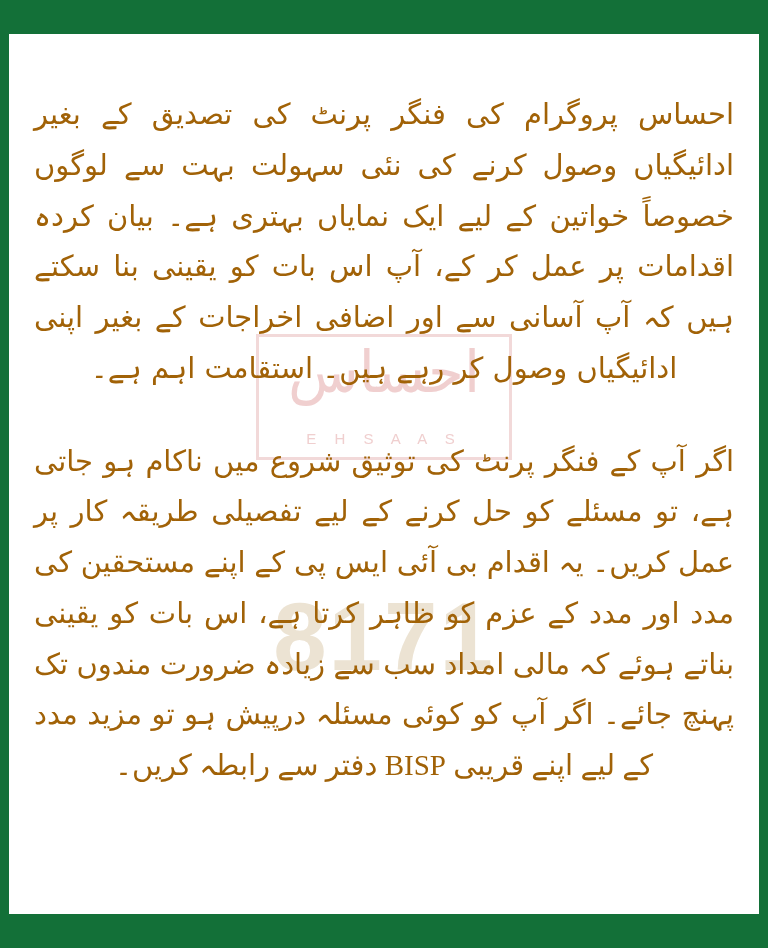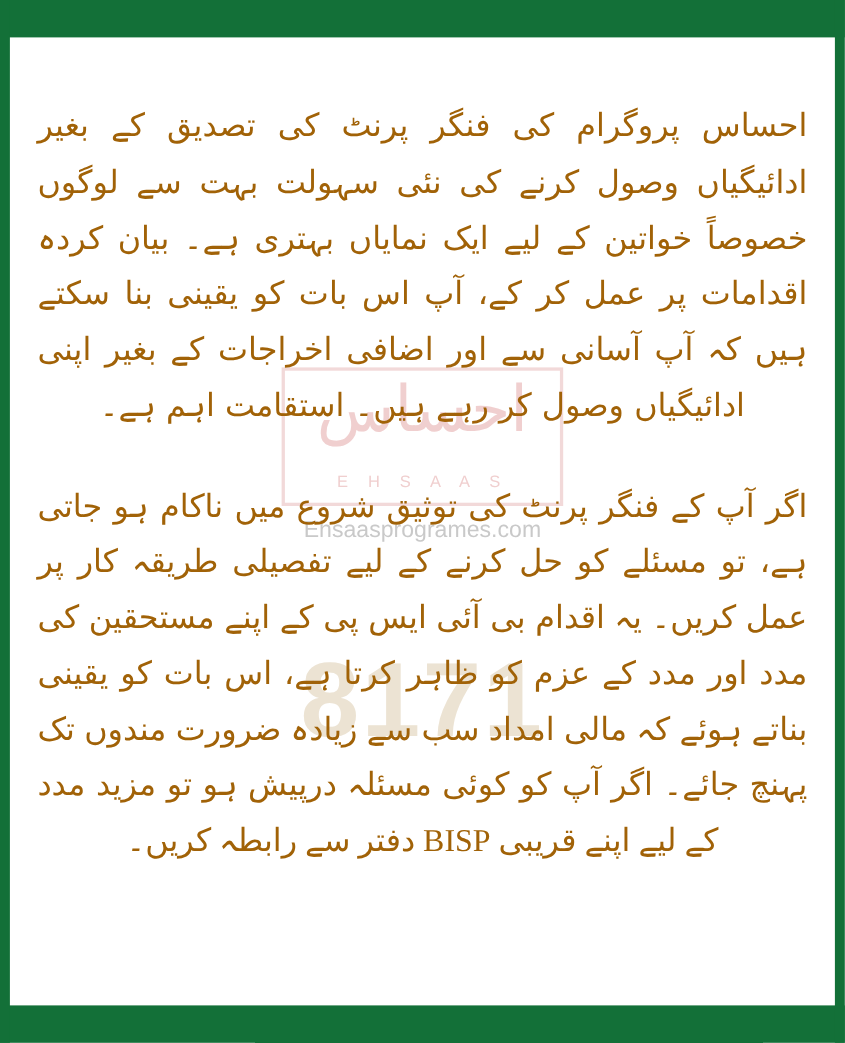--- a/index.html
+++ b/index.html
@@ -143,21 +143,20 @@
 
   <div class="bar-top"></div>
 
   <div class="content">
 
     <div class="watermark">
       <div class="wm-box">
         <div class="wm-urdu">احساس</div>
         <div class="wm-latin">E H S A A S</div>
       </div>
-      <div class="wm-site">Ehsaasprogrames.com</div>
     </div>
 
     <div class="wm-big">8171</div>
 
     <p class="urdu-block">احساس پروگرام کی فنگر پرنٹ کی تصدیق کے بغیر ادائیگیاں وصول کرنے کی نئی سہولت بہت سے لوگوں خصوصاً خواتین کے لیے ایک نمایاں بہتری ہے۔ بیان کردہ اقدامات پر عمل کر کے، آپ اس بات کو یقینی بنا سکتے ہیں کہ آپ آسانی سے اور اضافی اخراجات کے بغیر اپنی ادائیگیاں وصول کر رہے ہیں۔ استقامت اہم ہے۔</p>
 
     <p class="urdu-block">اگر آپ کے فنگر پرنٹ کی توثیق شروع میں ناکام ہو جاتی ہے، تو مسئلے کو حل کرنے کے لیے تفصیلی طریقہ کار پر عمل کریں۔ یہ اقدام بی آئی ایس پی کے اپنے مستحقین کی مدد اور مدد کے عزم کو ظاہر کرتا ہے، اس بات کو یقینی بناتے ہوئے کہ مالی امداد سب سے زیادہ ضرورت مندوں تک پہنچ جائے۔ اگر آپ کو کوئی مسئلہ درپیش ہو تو مزید مدد کے لیے اپنے قریبی BISP دفتر سے رابطہ کریں۔</p>
 
   </div>
 

